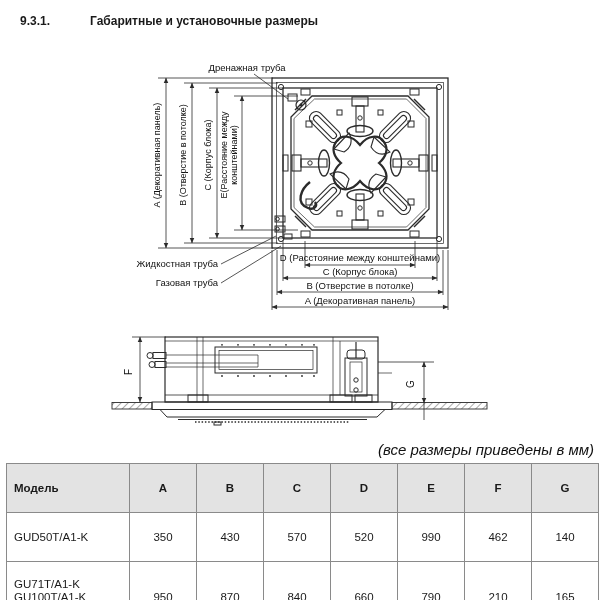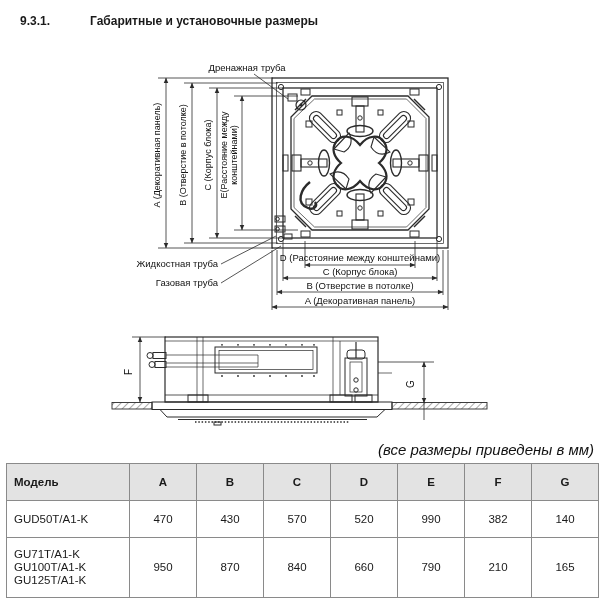--- a/index.html
+++ b/index.html
@@ -11,21 +11,21 @@
              font-size:12px; line-height:17px; }
   .sec-num { width:70px; }
   svg.drawing { position:absolute; left:0; top:0; }
   .lbl   { font-size:9.5px; fill:#111; }
   .lbl-s { font-size:9px;   fill:#111; }
   .lbl-d { font-size:10px;  fill:#111; }
   .units-note { position:absolute; top:441px; right:6px; font-style:italic;
                 font-size:15px; color:#111; }
   table.dims { position:absolute; left:6px; top:463px; width:592px;
                border-collapse:collapse; table-layout:fixed; font-size:11.5px; }
-  .dims th, .dims td { border:1px solid #8a8a8a; text-align:center; padding:10px 4px; }
+  .dims th, .dims td { border:1px solid #8a8a8a; text-align:center; padding:16px 4px; }
   .dims th { background:#e3e3e3; font-weight:bold; height:16px; }
   .dims th.model, .dims td.model { text-align:left; padding-left:7px; }
   .dims td { line-height:13px; }
   .dims tbody tr.r1 td { height:16px; }
   .dims tbody tr.r3 td { padding-top:4px; padding-bottom:4px; }
 </style>
 </head>
 <body>
 
 <div class="heading">
@@ -291,26 +291,26 @@
       <th>E</th>
       <th>F</th>
       <th>G</th>
     </tr>
   </thead>
   <tbody>
     <tr class="r1">
       <td class="model">
         <div>GUD50T/A1-K</div>
       </td>
-      <td>470</td>
+      <td>350</td>
       <td>430</td>
       <td>570</td>
       <td>520</td>
       <td>990</td>
-      <td>382</td>
+      <td>462</td>
       <td>140</td>
     </tr>
     <tr class="r2">
       <td class="model">
         <div>GU71T/A1-K</div>
         <div>GU100T/A1-K</div>
         <div>GU125T/A1-K</div>
       </td>
       <td>950</td>
       <td>870</td>

